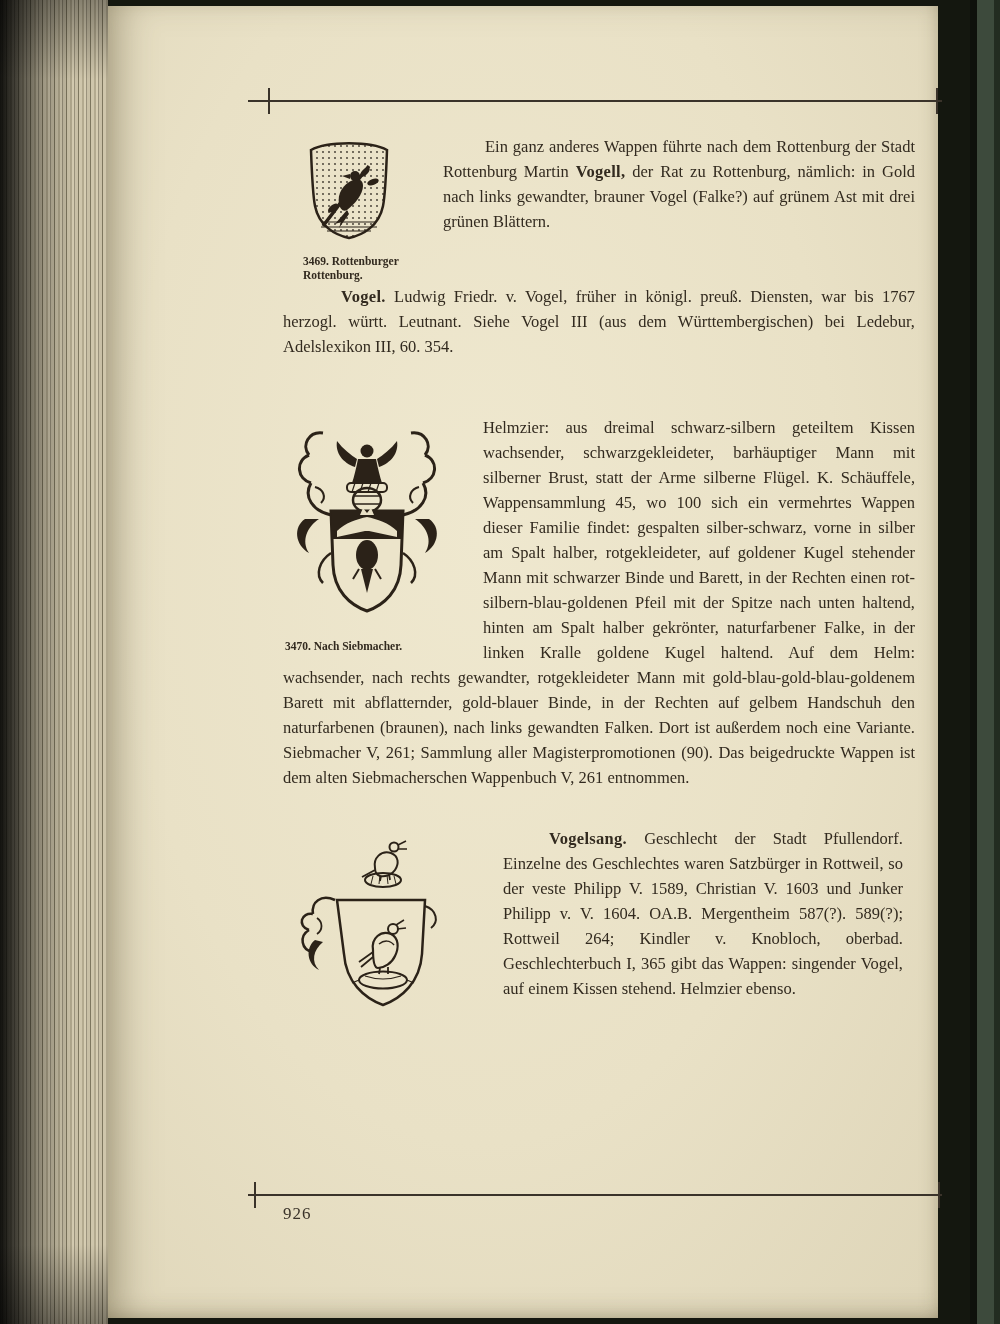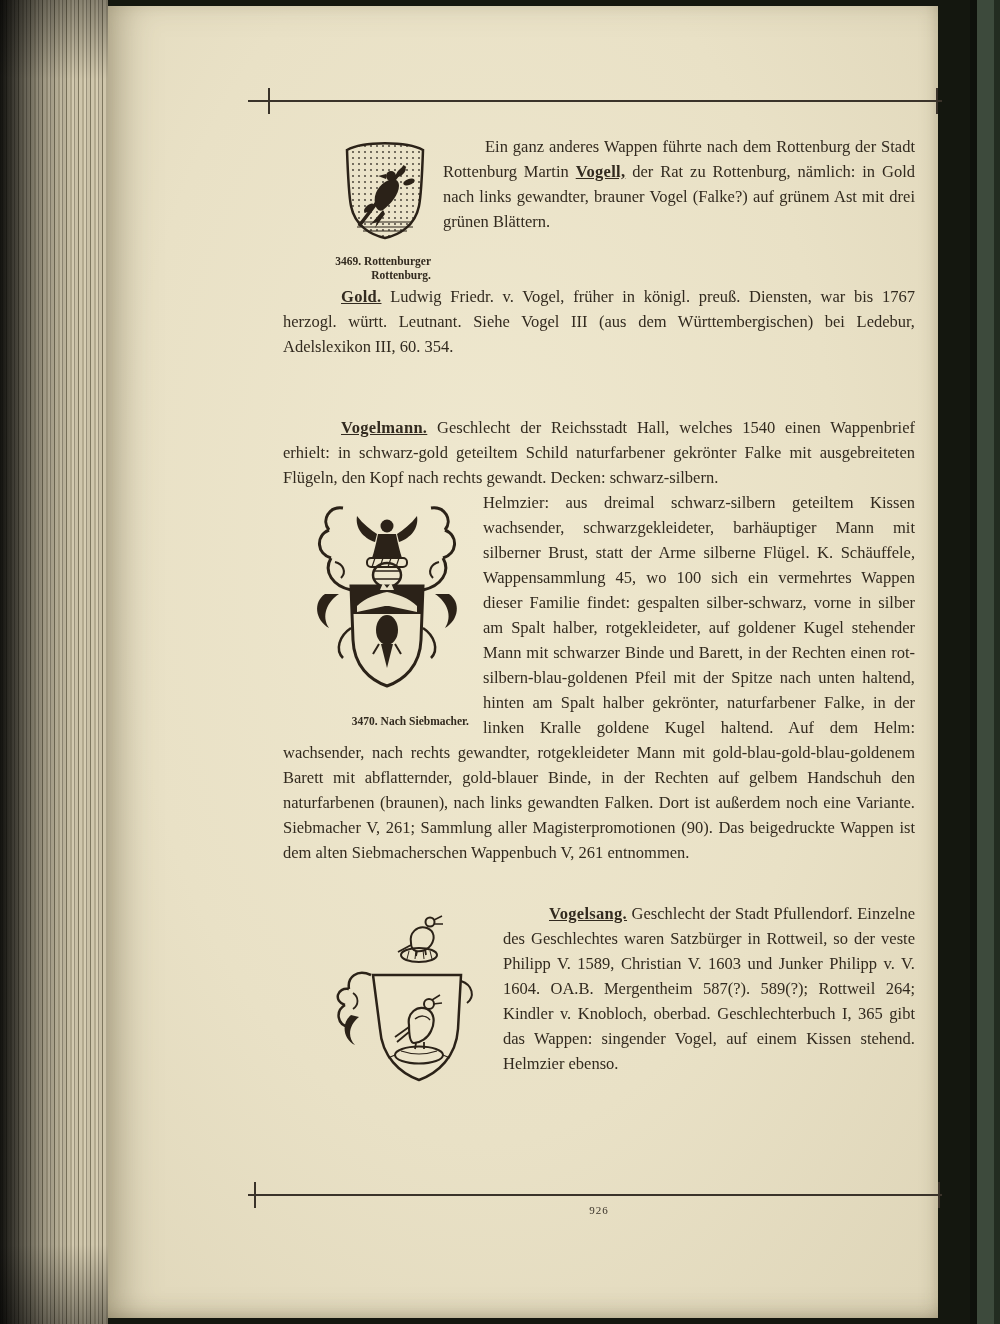--- a/index.html
+++ b/index.html
@@ -27,41 +27,41 @@
   .tick{position:absolute;width:2px;height:26px;background:#3a332a;}
   .tick-tl{left:160px;top:82px;}
   .tick-tr{left:828px;top:82px;}
   .tick-bl{left:146px;top:1176px;}
   .tick-br{left:830px;top:1176px;}
 
   .content{position:absolute;left:175px;top:128px;width:632px;color:#322a1f;
     font-size:16.5px;line-height:25px;text-align:justify;}
 
   .headword{font-weight:bold;letter-spacing:.3px;}
-  b{letter-spacing:.3px;text-decoration:underline;}
+  b{letter-spacing:.3px;}
 
-  .figure{text-align:right;color:#322a1f;}
+  .figure{text-align:left;color:#322a1f;}
   .fig-caption{font-size:11.5px;line-height:14px;font-weight:bold;margin-top:5px;}
 
   .fig-3469{float:left;width:128px;margin:4px 12px 2px 20px;}
   .entry-intro p{margin:0;text-indent:42px;}
 
   .entry-vogel{clear:both;margin:46px 0 0 0;text-indent:58px;}
 
   .entry-vogelmann{margin-top:56px;}
   .entry-vogelmann .p1{margin:0;text-indent:58px;}
   .entry-vogelmann .p2{margin:0;}
   .fig-3470{float:left;width:184px;margin:8px 14px 4px 2px;}
 
   .entry-vogelsang{clear:both;margin-top:36px;}
-  .entry-vogelsang p{margin:0;text-indent:46px;}
+  .entry-vogelsang p{margin:12px;text-indent:46px;}
   .fig-3471{float:left;width:204px;margin:4px 16px 0 0;}
 
-  .pagenum{position:absolute;top:1198px;left:175px;width:632px;text-align:center;
-    font-size:11px;letter-spacing:1px;color:#3a332a;}
+  .pagenum{position:absolute;top:1198px;left:175px;width:632px;text-align:left;
+    font-size:17px;letter-spacing:1px;color:#3a332a;}
 
   svg .ink{stroke:#2b2218;}
 </style>
 </head>
 <body>
 
 <div class="scan-root">
 
   <div class="page-stack"></div>
   <div class="book-cover"></div>
@@ -97,24 +97,23 @@
             <path d="M44,72 l-12,14 6,-2 -2,6 10,-14 Z" fill="#2b2218"></path>
           </svg>
           <div class="fig-caption">
             <div>3469. Rottenburger</div>
             <div>Rottenburg.</div>
           </div>
         </div>
         <p><span>Ein ganz anderes Wappen führte nach dem Rottenburg der Stadt Rottenburg Martin </span><b>Vogell,</b><span> der Rat zu Rottenburg, nämlich: in Gold nach links gewandter, brauner Vogel (Falke?) auf grünem Ast mit drei grünen Blättern.</span></p>
       </div>
 
-      <p class="entry-vogel"><b class="headword">Gold.</b><span> Ludwig Friedr. v. Vogel, früher in königl. preuß. Diensten, war bis 1767 herzogl. württ. Leutnant.  Siehe Vogel III (aus dem Württembergischen) bei Ledebur, Adelslexikon III, 60. 354.</span></p>
+      <p class="entry-vogel"><b class="headword">Vogel.</b><span> Ludwig Friedr. v. Vogel, früher in königl. preuß. Diensten, war bis 1767 herzogl. württ. Leutnant.  Siehe Vogel III (aus dem Württembergischen) bei Ledebur, Adelslexikon III, 60. 354.</span></p>
 
       <div class="entry-vogelmann">
-        <p class="p1"><b class="headword">Vogelmann.</b><span> Geschlecht der Reichsstadt Hall, welches 1540 einen Wappenbrief erhielt: in schwarz-gold geteiltem Schild naturfarbener gekrönter Falke mit ausgebreiteten Flügeln, den Kopf nach rechts gewandt.  Decken: schwarz-silbern.</span></p>
         <div class="p2">
           <div class="figure fig-3470">
             <svg width="164" height="204" viewBox="0 0 164 204" fill="none">
 
               <path d="M46,92 C28,88 18,74 26,60 M26,60 C12,56 10,38 24,32 M24,32 C16,22 24,8 38,10" class="ink" stroke-width="3"></path>
               <path d="M30,64 C38,66 42,74 36,80" class="ink" stroke-width="2"></path>
               <path d="M34,96 C22,104 16,118 24,130 C10,122 8,104 20,96 Z" fill="#2b2218"></path>
               <path d="M46,130 C34,138 30,152 38,160" class="ink" stroke-width="2.5"></path>
 
               <path d="M118,92 C136,88 146,74 138,60 M138,60 C152,56 154,38 140,32 M140,32 C148,22 140,8 126,10" class="ink" stroke-width="3"></path>

